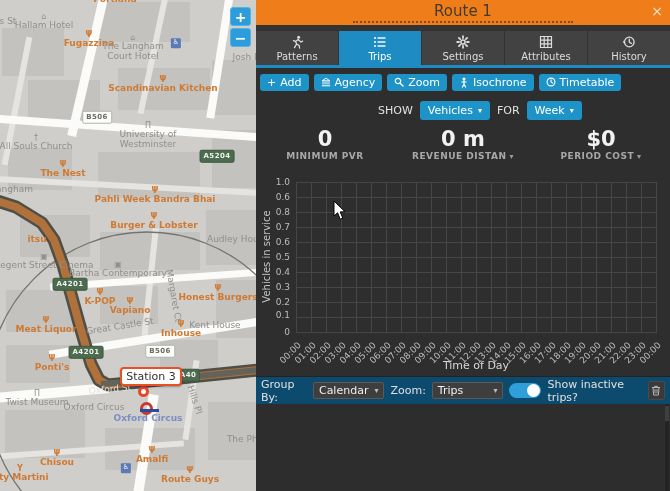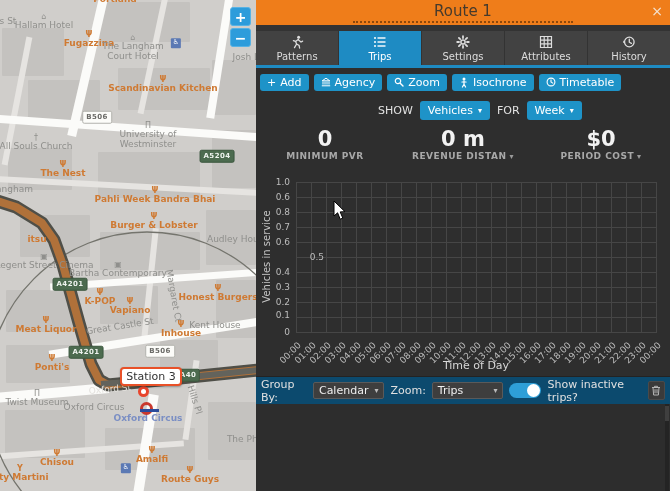--- a/index.html
+++ b/index.html
@@ -363,21 +363,21 @@
     </div>
 
     <div id="chart">
       <div id="plot"></div>
       <div>
           <span class="ytick" style="top: 7px;">1.0</span>
           <span class="ytick" style="top: 22px;">0.6</span>
           <span class="ytick" style="top: 37px;">0.8</span>
           <span class="ytick" style="top: 52px;">0.7</span>
           <span class="ytick" style="top: 67px;">0.6</span>
-          <span class="ytick" style="top: 82px; padding-left: 34px;">0.5</span>
+          <span class="ytick" style="top: 82px;">0.5</span>
           <span class="ytick" style="top: 97px;">0.4</span>
           <span class="ytick" style="top: 112px;">0.3</span>
           <span class="ytick" style="top: 127px;">0.2</span>
           <span class="ytick" style="top: 140px;">0.1</span>
           <span class="ytick" style="top: 157px;">0</span>
         </div>
       <div>
           <span class="xtick" style="left: 4px; top: 170px;">00:00</span>
           <span class="xtick" style="left: 19px; top: 170px;">01:00</span>
           <span class="xtick" style="left: 34px; top: 170px;">02:00</span>

